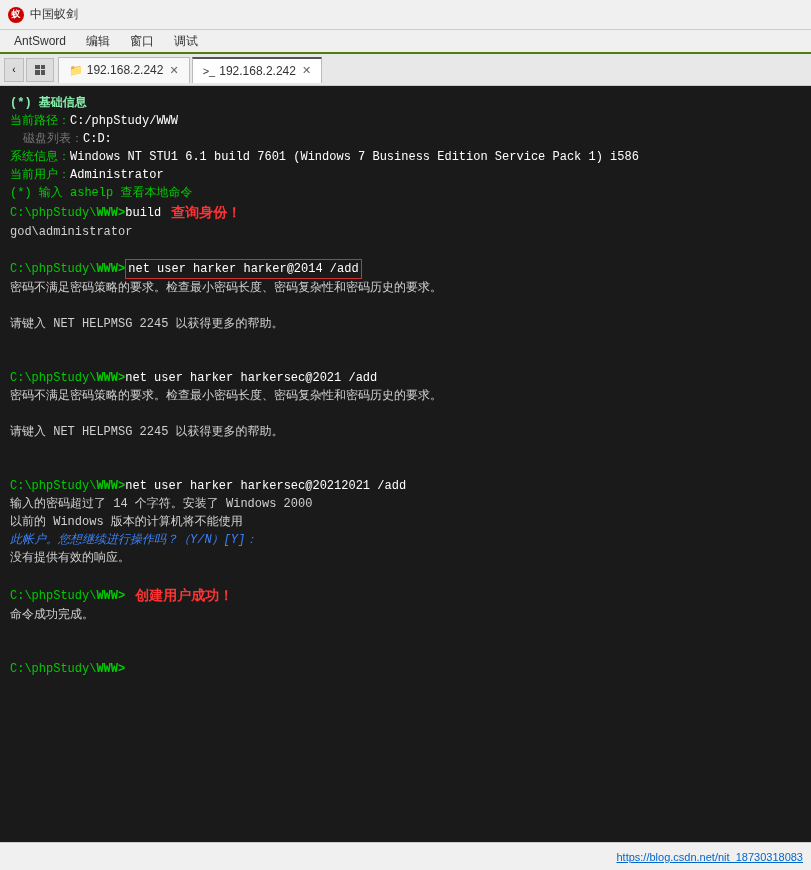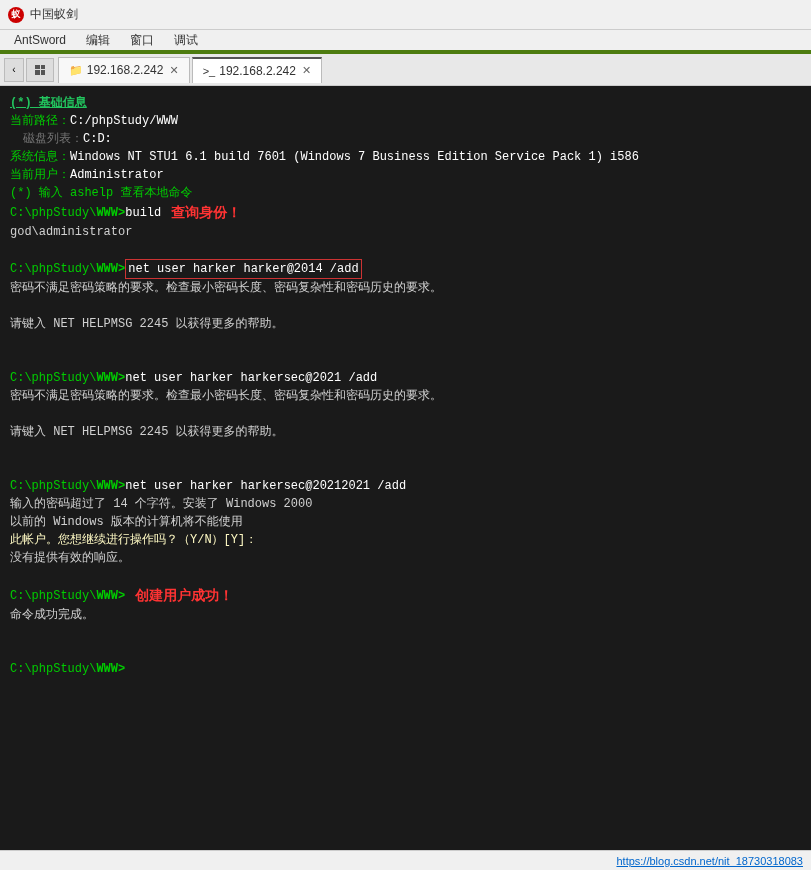--- a/index.html
+++ b/index.html
@@ -42,21 +42,21 @@
       color: #333;
     }
 
     
     .menu-bar {
       background: #f0f0f0;
       height: 24px;
       display: flex;
       align-items: center;
       padding: 0 4px;
-      border-bottom: 4px solid #4d7c0f;
+      border-bottom: 2px solid #4d7c0f;
       flex-shrink: 0;
     }
     .menu-item {
       padding: 2px 10px;
       font-size: 12px;
       color: #333;
       cursor: pointer;
     }
 
     
@@ -165,21 +165,21 @@
 
     .prompt-line {
       display: flex;
       align-items: center;
       flex-wrap: wrap;
     }
 
     
     .status-bar {
       background: #f0f0f0;
-      height: 20px;
+      height: 28px;
       display: flex;
       align-items: center;
       justify-content: flex-end;
       padding: 0 8px;
       border-top: 1px solid #ccc;
       flex-shrink: 0;
     }
     .status-bar-text {
       font-size: 11px;
       color: #0066cc;
@@ -217,21 +217,21 @@
     <span class="tab-close">✕</span>
   </div>
   <div class="tab active">
     <span class="tab-terminal-icon">&gt;_</span>
     <span>192.168.2.242</span>
     <span class="tab-close">✕</span>
   </div>
 </div>
 
 <div class="terminal" id="terminal-container">
-<div><span style="color:#22c55e;font-weight:bold;text-decoration:underline;">(*) 基础信息</span></div>
+<div><span style="color:#86efac;font-weight:bold;">(*) 基础信息</span></div>
     <div><span style="color:#00cc00;">当前路径：</span><span style="color:#ffffff;">C:/phpStudy/WWW</span></div>
     <div><span style="color:#737373;margin-left:13px;">磁盘列表：</span><span style="color:#ffffff;">C:D:</span></div>
     <div><span style="color:#00cc00;">系统信息：</span><span style="color:#ffffff;">Windows NT STU1 6.1 build 7601 (Windows 7 Business Edition Service Pack 1) i586</span></div>
     <div><span style="color:#00cc00;">当前用户：</span><span style="color:#ffffff;">Administrator</span></div>
     <div><span style="color:#00cc00;">(*) 输入 ashelp 查看本地命令</span></div>
     <div class="prompt-line">
       <span style="color:#00cc00;">C:\phpStudy\</span>
       <span style="color:#00cc00;font-weight:bold;">WWW&gt;</span> 
       <span style="color:#ffffff;">build</span>
       <span class="annotation">查询身份！</span>
@@ -258,21 +258,21 @@
     <div><span style="color:#d0d0d0;">请键入 NET HELPMSG 2245 以获得更多的帮助。</span></div>
     <div>&nbsp;</div>
     <div>&nbsp;</div>
     <div class="prompt-line">
       <span style="color:#00cc00;">C:\phpStudy\</span>
       <span style="color:#00cc00;font-weight:bold;">WWW&gt;</span> 
       <span style="color:#ffffff;">net user harker harkersec@20212021 /add</span>
     </div>
     <div><span style="color:#d0d0d0;">输入的密码超过了 14 个字符。安装了 Windows 2000</span></div>
     <div><span style="color:#d0d0d0;">以前的 Windows 版本的计算机将不能使用</span></div>
-    <div><span style="color:#fef9c3;">此帐户。您想继续进行操作吗？（Y/N）[Y]：</span></div>
+    <div><span style="color:#3b82f6;font-style:italic;">此帐户。您想继续进行操作吗？（Y/N）[Y]：</span></div>
     <div><span style="color:#d0d0d0;">没有提供有效的响应。</span></div>
     <div>&nbsp;</div>
     <div class="prompt-line">
       <span style="color:#00cc00;">C:\phpStudy\</span>
       <span style="color:#00cc00;font-weight:bold;">WWW&gt;</span> 
       <span class="annotation">创建用户成功！</span>
     </div>
     <div><span style="color:#d0d0d0;margin-top:20px;">命令成功完成。</span></div>
     <div>&nbsp;</div>
     <div>&nbsp;</div>

